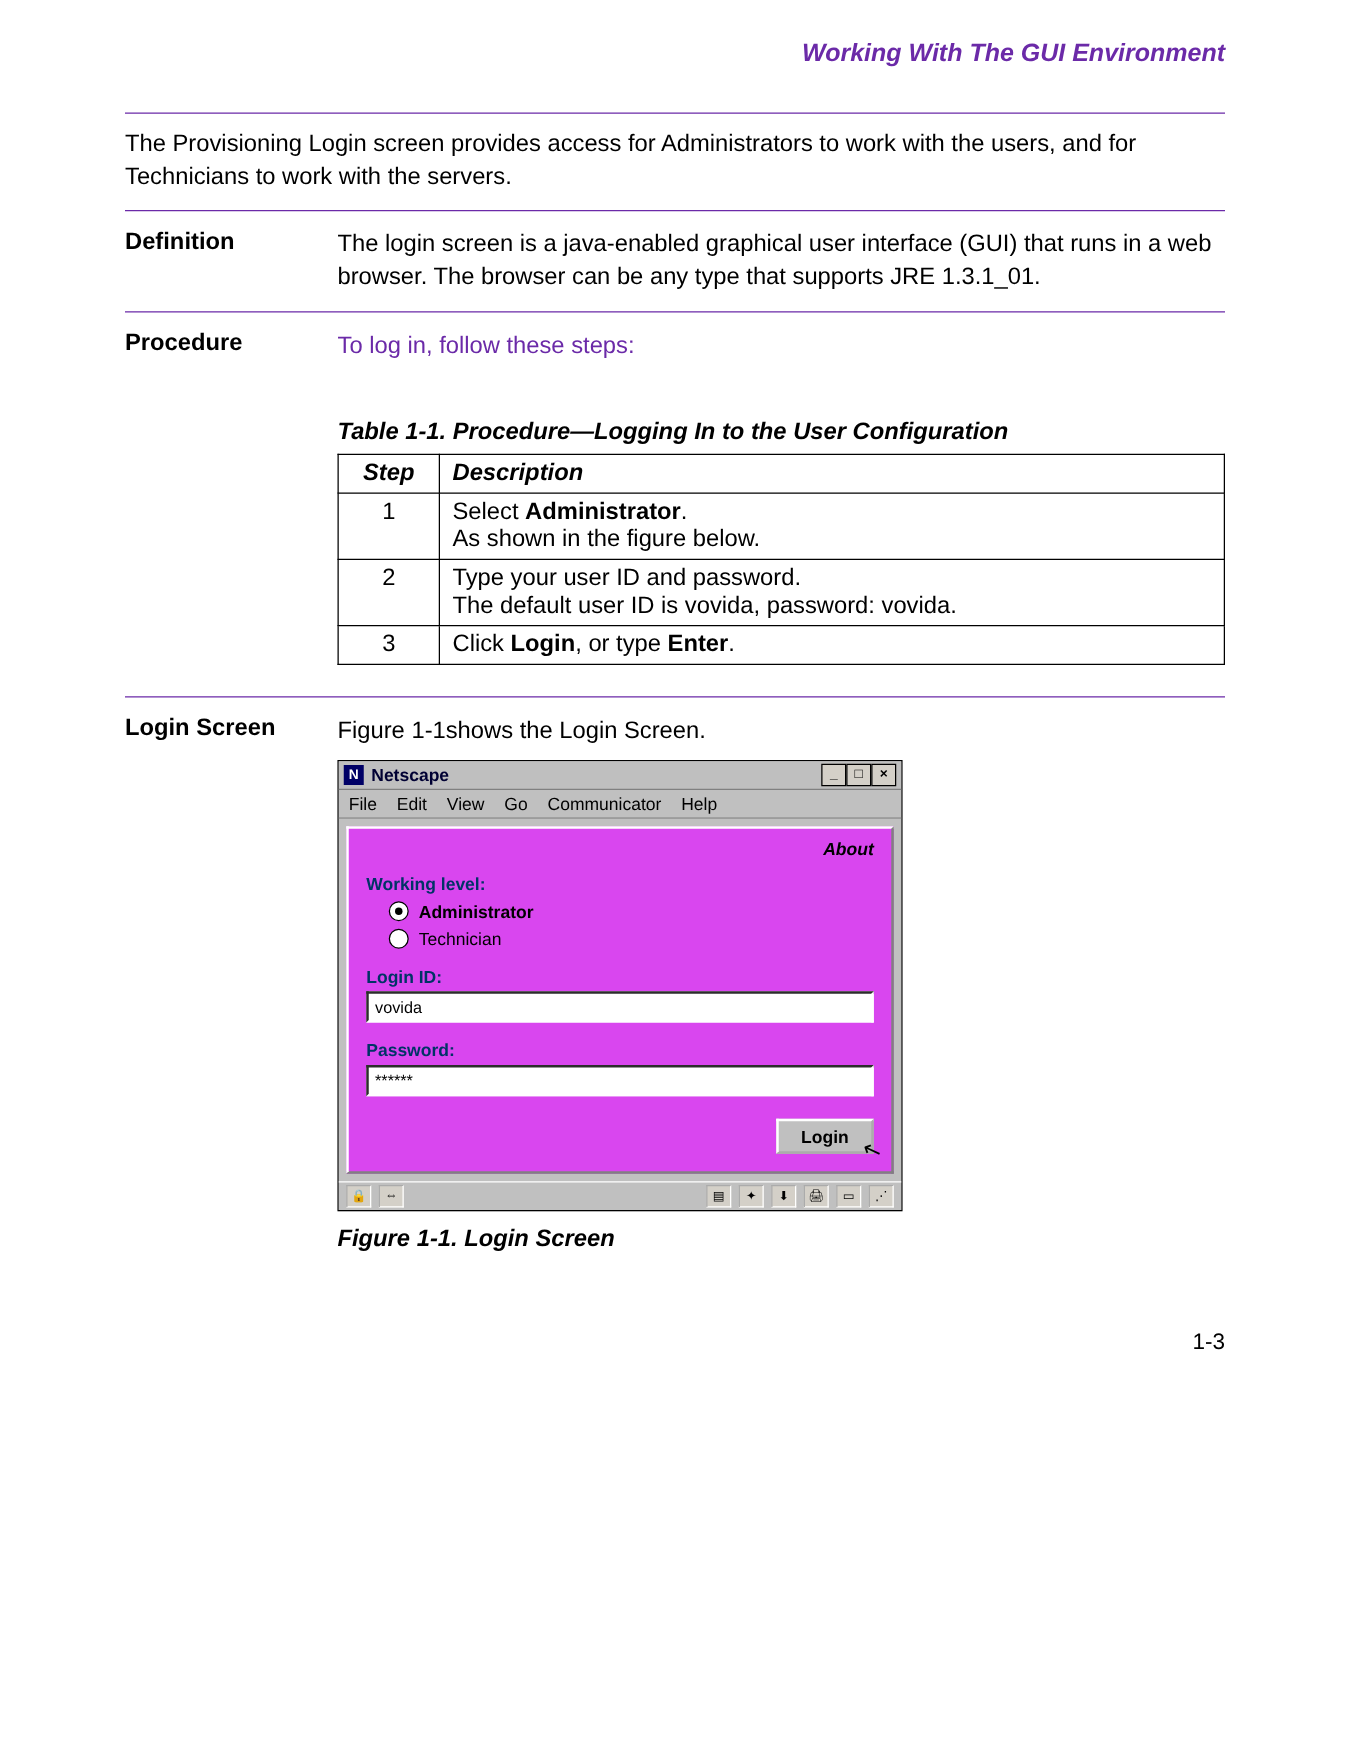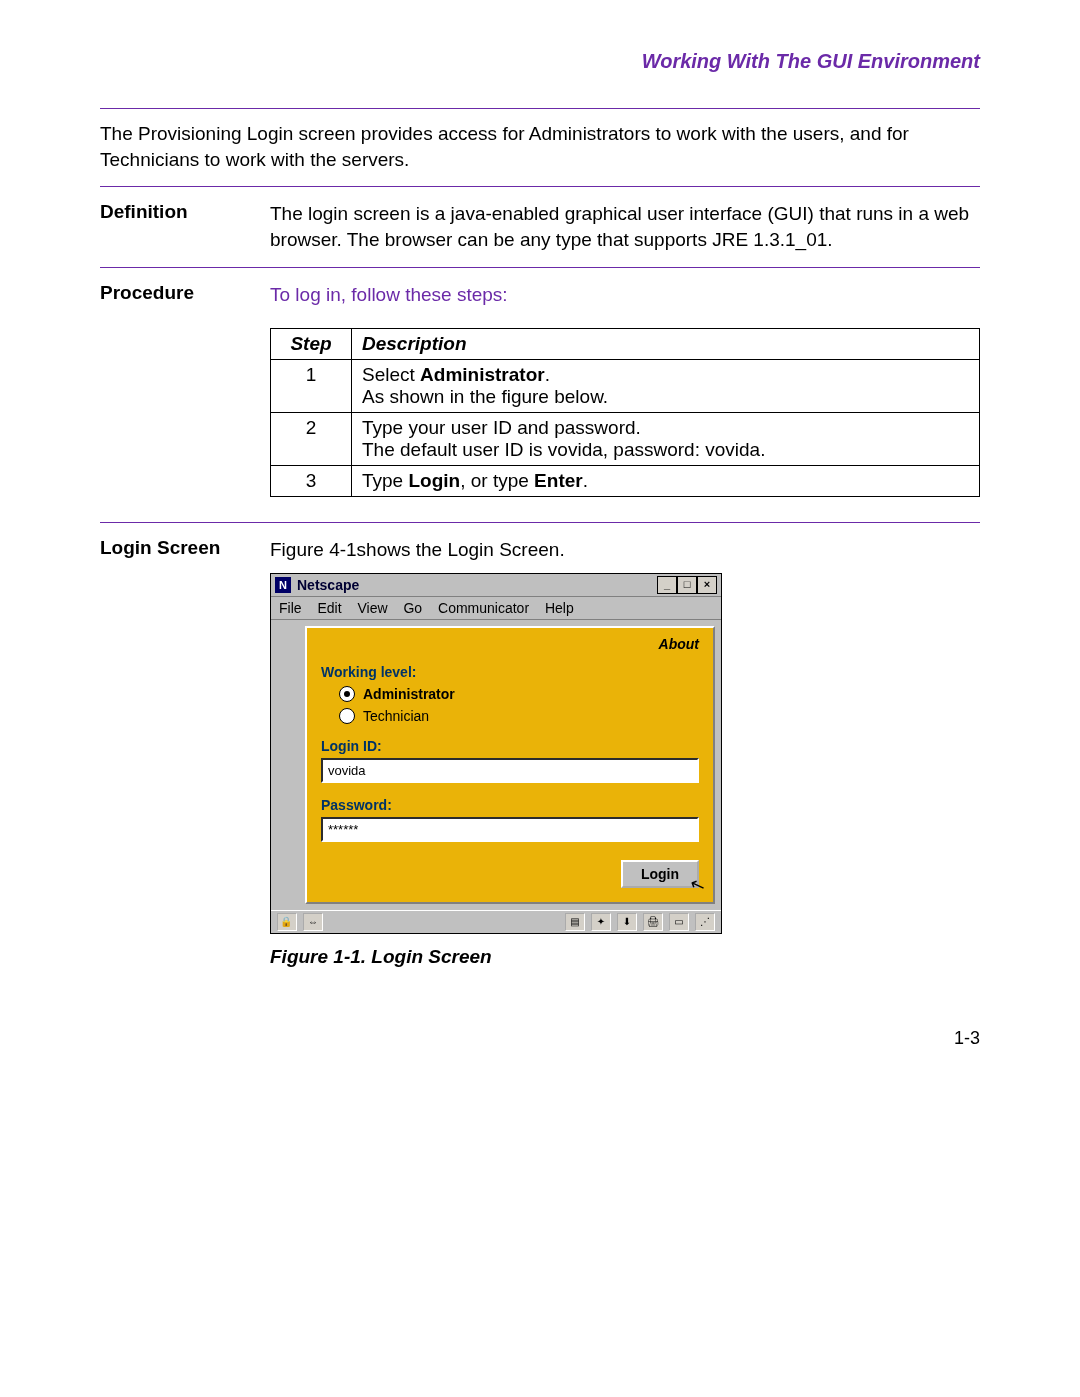--- a/index.html
+++ b/index.html
@@ -3,21 +3,21 @@
 <meta charset="utf-8">
 <style>
   body {
     margin: 0;
     padding: 0;
     background: #fff;
     font-family: Arial, Helvetica, sans-serif;
     width: 1080px;
   }
   .page {
-    padding: 50px 100px 60px 100px;
+    padding: 32px 100px 60px 100px;
   }
   .header-right {
     text-align: right;
     color: #6b2aa8;
     font-weight: bold;
     font-style: italic;
     font-size: 20px;
     margin-bottom: 35px;
   }
   .title {
@@ -123,24 +123,23 @@
   }
   .menubar span { margin-right: 12px; }
   .content-outer {
     padding: 6px;
     background:#c0c0c0;
   }
   .content-inner {
     border: 2px solid #fff;
     border-right-color:#808080;
     border-bottom-color:#808080;
-    background:#eab308;
+    background:#d946ef;
     padding: 8px 14px 14px 14px;
     position:relative;
-    margin-left:28px;
   }
   .about {
     text-align:right;
     font-weight:bold;
     font-style:italic;
     margin-bottom:12px;
   }
   .lbl { color:#003366; font-weight:bold; margin-bottom:6px; }
   .radio-row { margin:6px 0 6px 18px; display:flex; align-items:center; gap:8px; }
   .radio {
@@ -210,20 +209,21 @@
   <hr class="hr-thin">
 
   <div class="row">
     <div class="label-col">Procedure</div>
     <div class="body-col purple">To log in, follow these steps:</div>
   </div>
 
   <div class="spacer"></div>
 
   <div style="margin-left:170px;">
+    <div class="table-caption">Table 1-1. Procedure—Logging In to the User Configuration</div>
     <table class="steps">
       <tbody>
           <tr>
         <th class="step-col">Step</th>
         <th>Description</th>
       </tr>
       <tr>
         <td class="step-col">1</td>
         <td>
           <span>Select </span><b>Administrator</b><span>.</span><br>
@@ -233,32 +233,32 @@
       <tr>
         <td class="step-col">2</td>
         <td>
           <span>Type your user ID and password.</span><br>
           <span>The default user ID is vovida, password: vovida.</span>
         </td>
       </tr>
       <tr>
         <td class="step-col">3</td>
         <td>
-          <span>Type </span><b>Login</b><span>, or type </span><b>Enter</b><span>.</span>
+          <span>Click </span><b>Login</b><span>, or type </span><b>Enter</b><span>.</span>
         </td>
       </tr>
     </tbody>
       </table>
   </div>
 
   <hr class="hr-thin" style="margin-top:25px;">
 
   <div class="row">
     <div class="label-col">Login Screen</div>
-    <div class="body-col">Figure 4-1shows the Login Screen.</div>
+    <div class="body-col">Figure 1-1shows the Login Screen.</div>
   </div>
 
   <div style="margin-left:170px; margin-top:10px;">
     <div class="login-shot">
       <div class="titlebar">
         <div class="titlebar-left">
           <div class="tb-icon">N</div>
           <span>Netscape</span>
         </div>
         <div class="win-btns">

